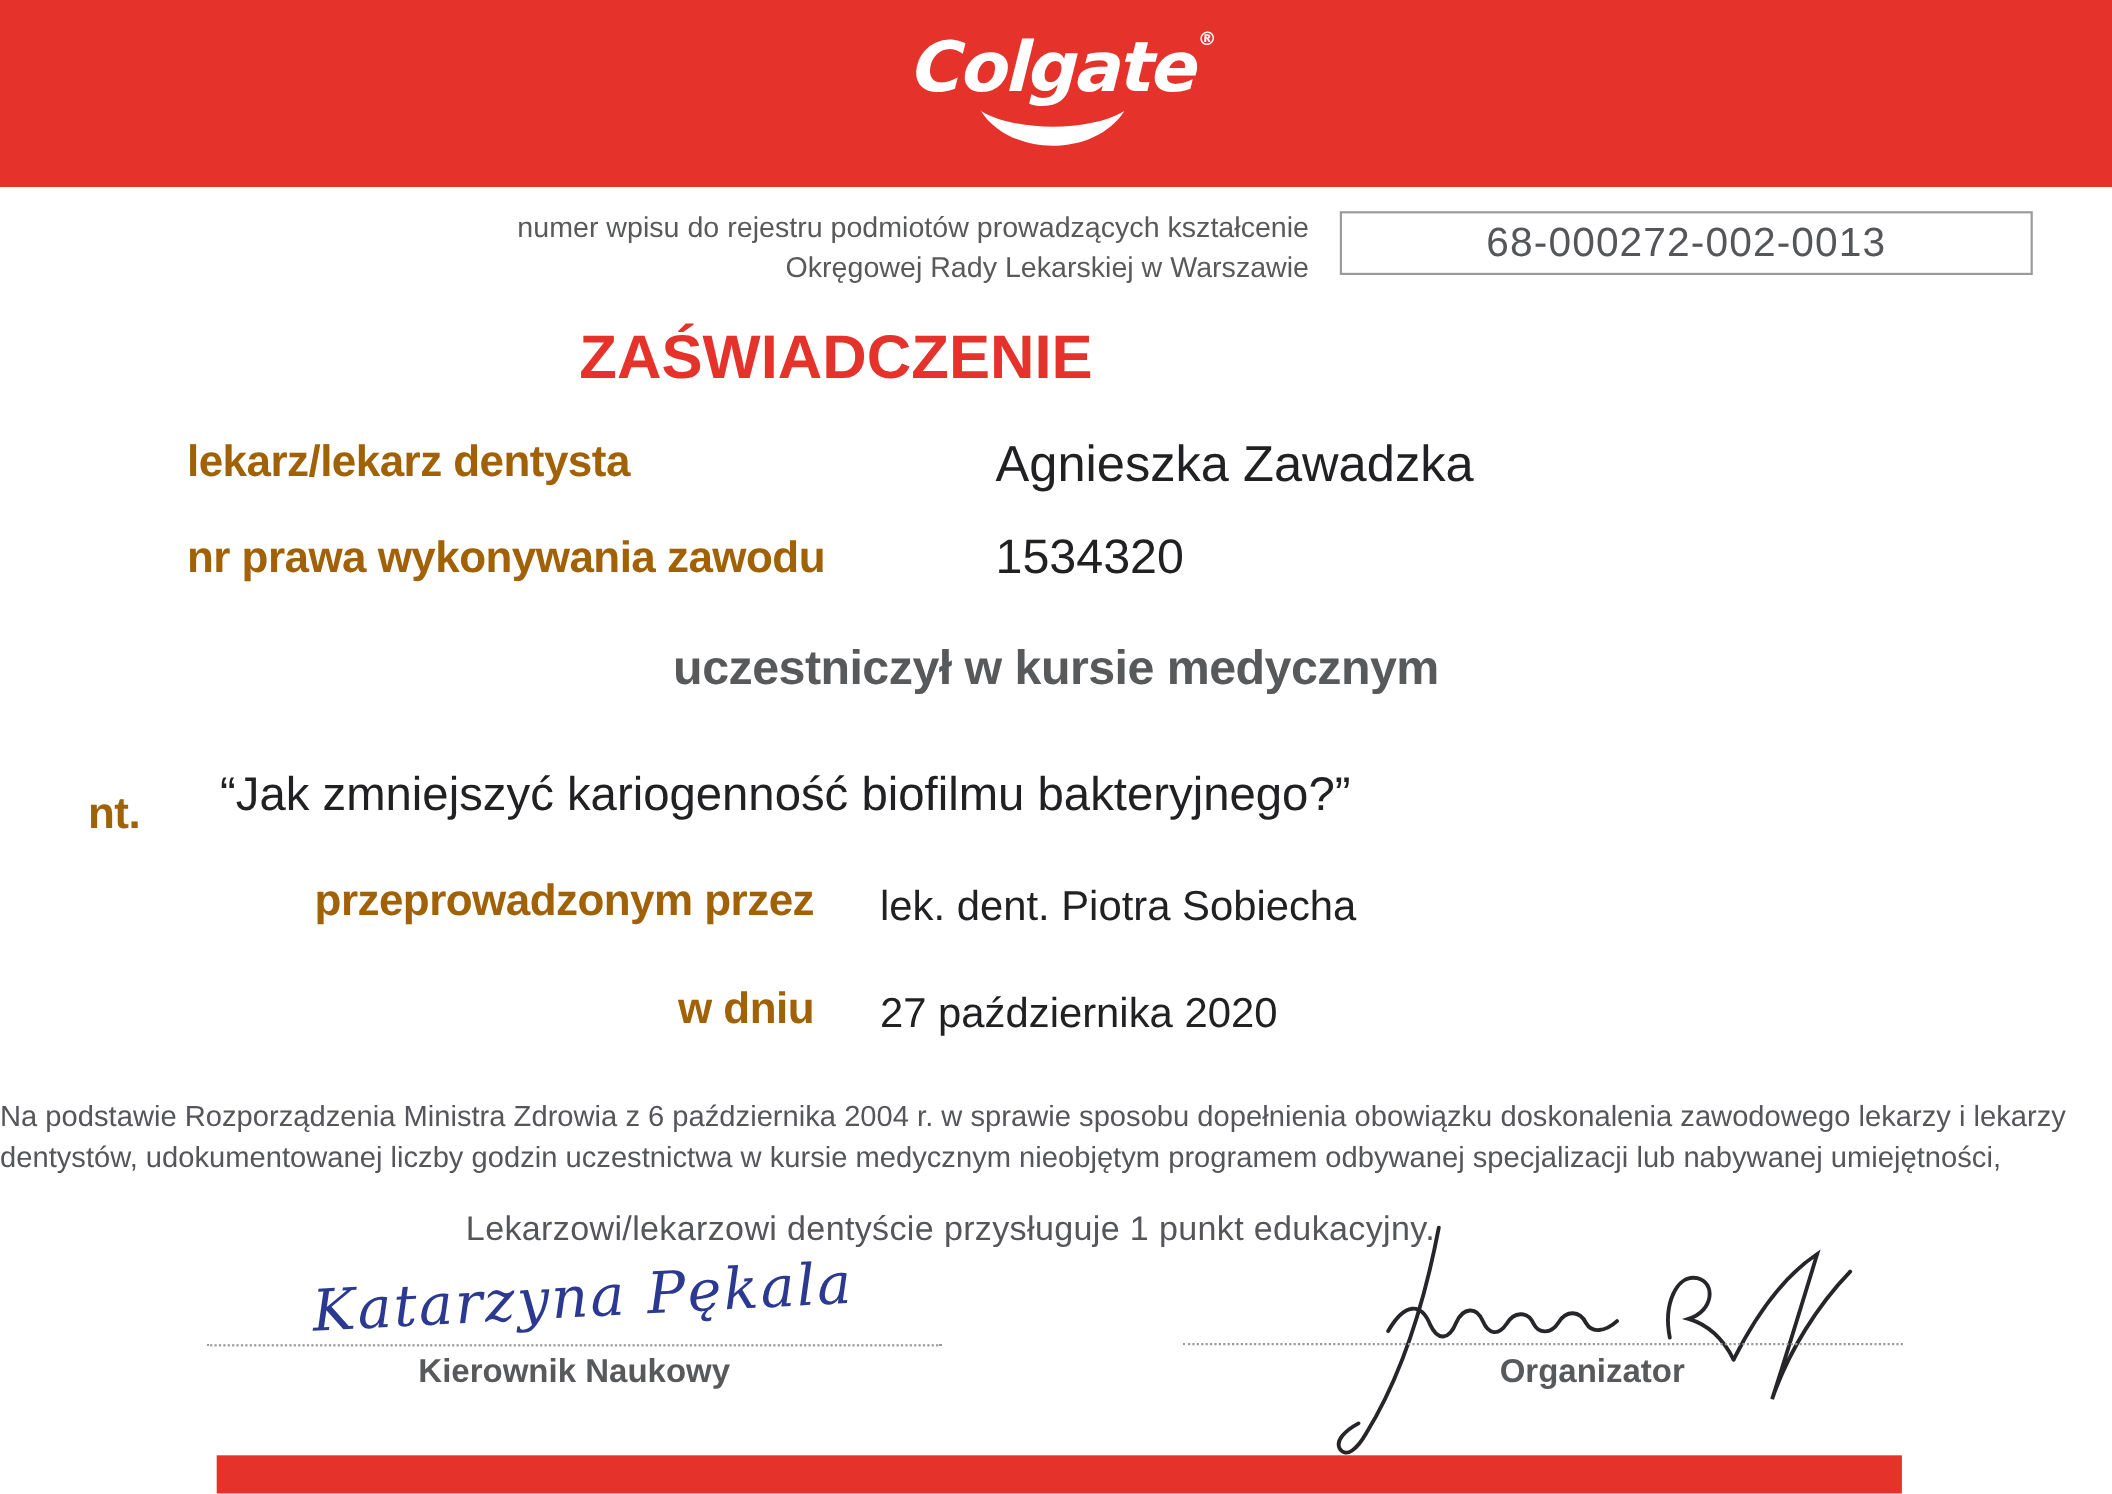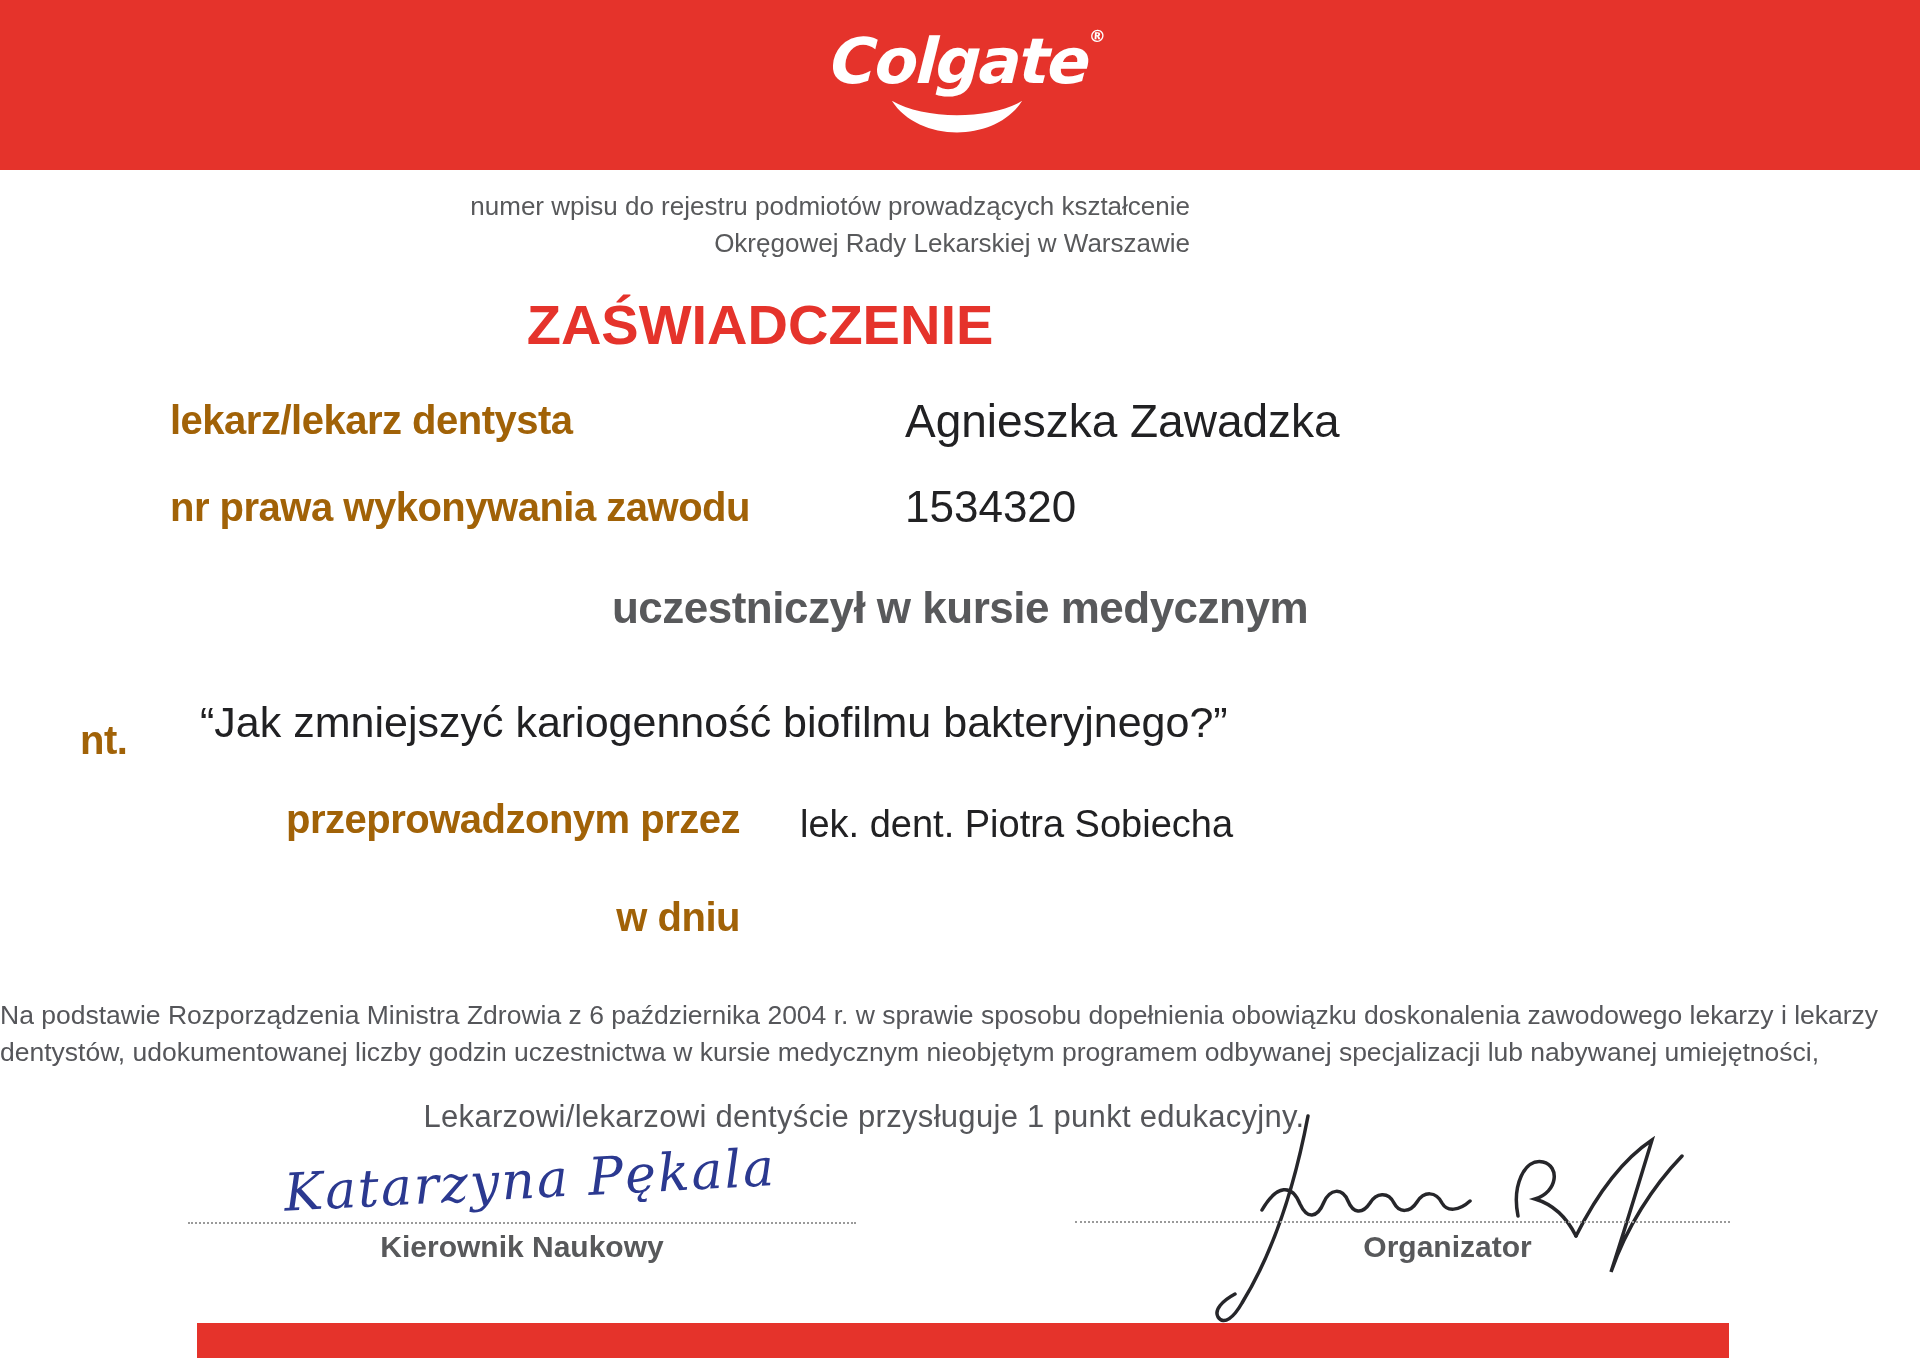--- a/index.html
+++ b/index.html
@@ -193,38 +193,42 @@
       <svg class="smile-svg" width="150" height="46" viewBox="0 0 140 48">
         <path d="M2,4 C35,24 105,24 138,4 C110,48 30,48 2,4 Z" fill="#ffffff"></path>
       </svg>
     </div>
   </div>
 
   <div class="registry-lines">
     <div>numer wpisu do rejestru podmiotów prowadzących kształcenie</div>
     <div>Okręgowej Rady Lekarskiej w Warszawie</div>
   </div>
+  <div class="registry-box">
+    <span class="registry-number">68-000272-002-0013</span>
+  </div>
 
   <div class="cert-title">ZAŚWIADCZENIE</div>
 
   <div class="lbl lbl-doctor">lekarz/lekarz dentysta</div>
   <div class="val val-doctor">Agnieszka Zawadzka</div>
 
   <div class="lbl lbl-license">nr prawa wykonywania zawodu</div>
   <div class="val val-license">1534320</div>
 
   <div class="participation">uczestniczył w kursie medycznym</div>
 
   <div class="lbl lbl-topic">nt.</div>
   <div class="val val-topic">“Jak zmniejszyć kariogenność biofilmu bakteryjnego?”</div>
 
   <div class="lbl lbl-conducted">przeprowadzonym przez</div>
   <div class="val val-conducted">lek. dent. Piotra Sobiecha</div>
 
   <div class="lbl lbl-date">w dniu</div>
+  <div class="val val-date">27 października 2020</div>
 
   <div class="legal legal-1">Na podstawie Rozporządzenia Ministra Zdrowia z 6 października 2004 r. w sprawie sposobu dopełnienia obowiązku doskonalenia zawodowego lekarzy i lekarzy</div>
   <div class="legal legal-2">dentystów, udokumentowanej liczby godzin uczestnictwa w kursie medycznym nieobjętym programem odbywanej specjalizacji lub nabywanej umiejętności,</div>
   <div class="legal legal-3">Lekarzowi/lekarzowi dentyście przysługuje 1 punkt edukacyjny.</div>
 
   <div class="sig-name-left">Katarzyna Pękala</div>
   <div class="sig-line sig-line-left"></div>
   <div class="sig-role sig-role-left">Kierownik Naukowy</div>
 
   <svg class="sig-scrawl-right" viewBox="0 0 560 245" fill="none">

